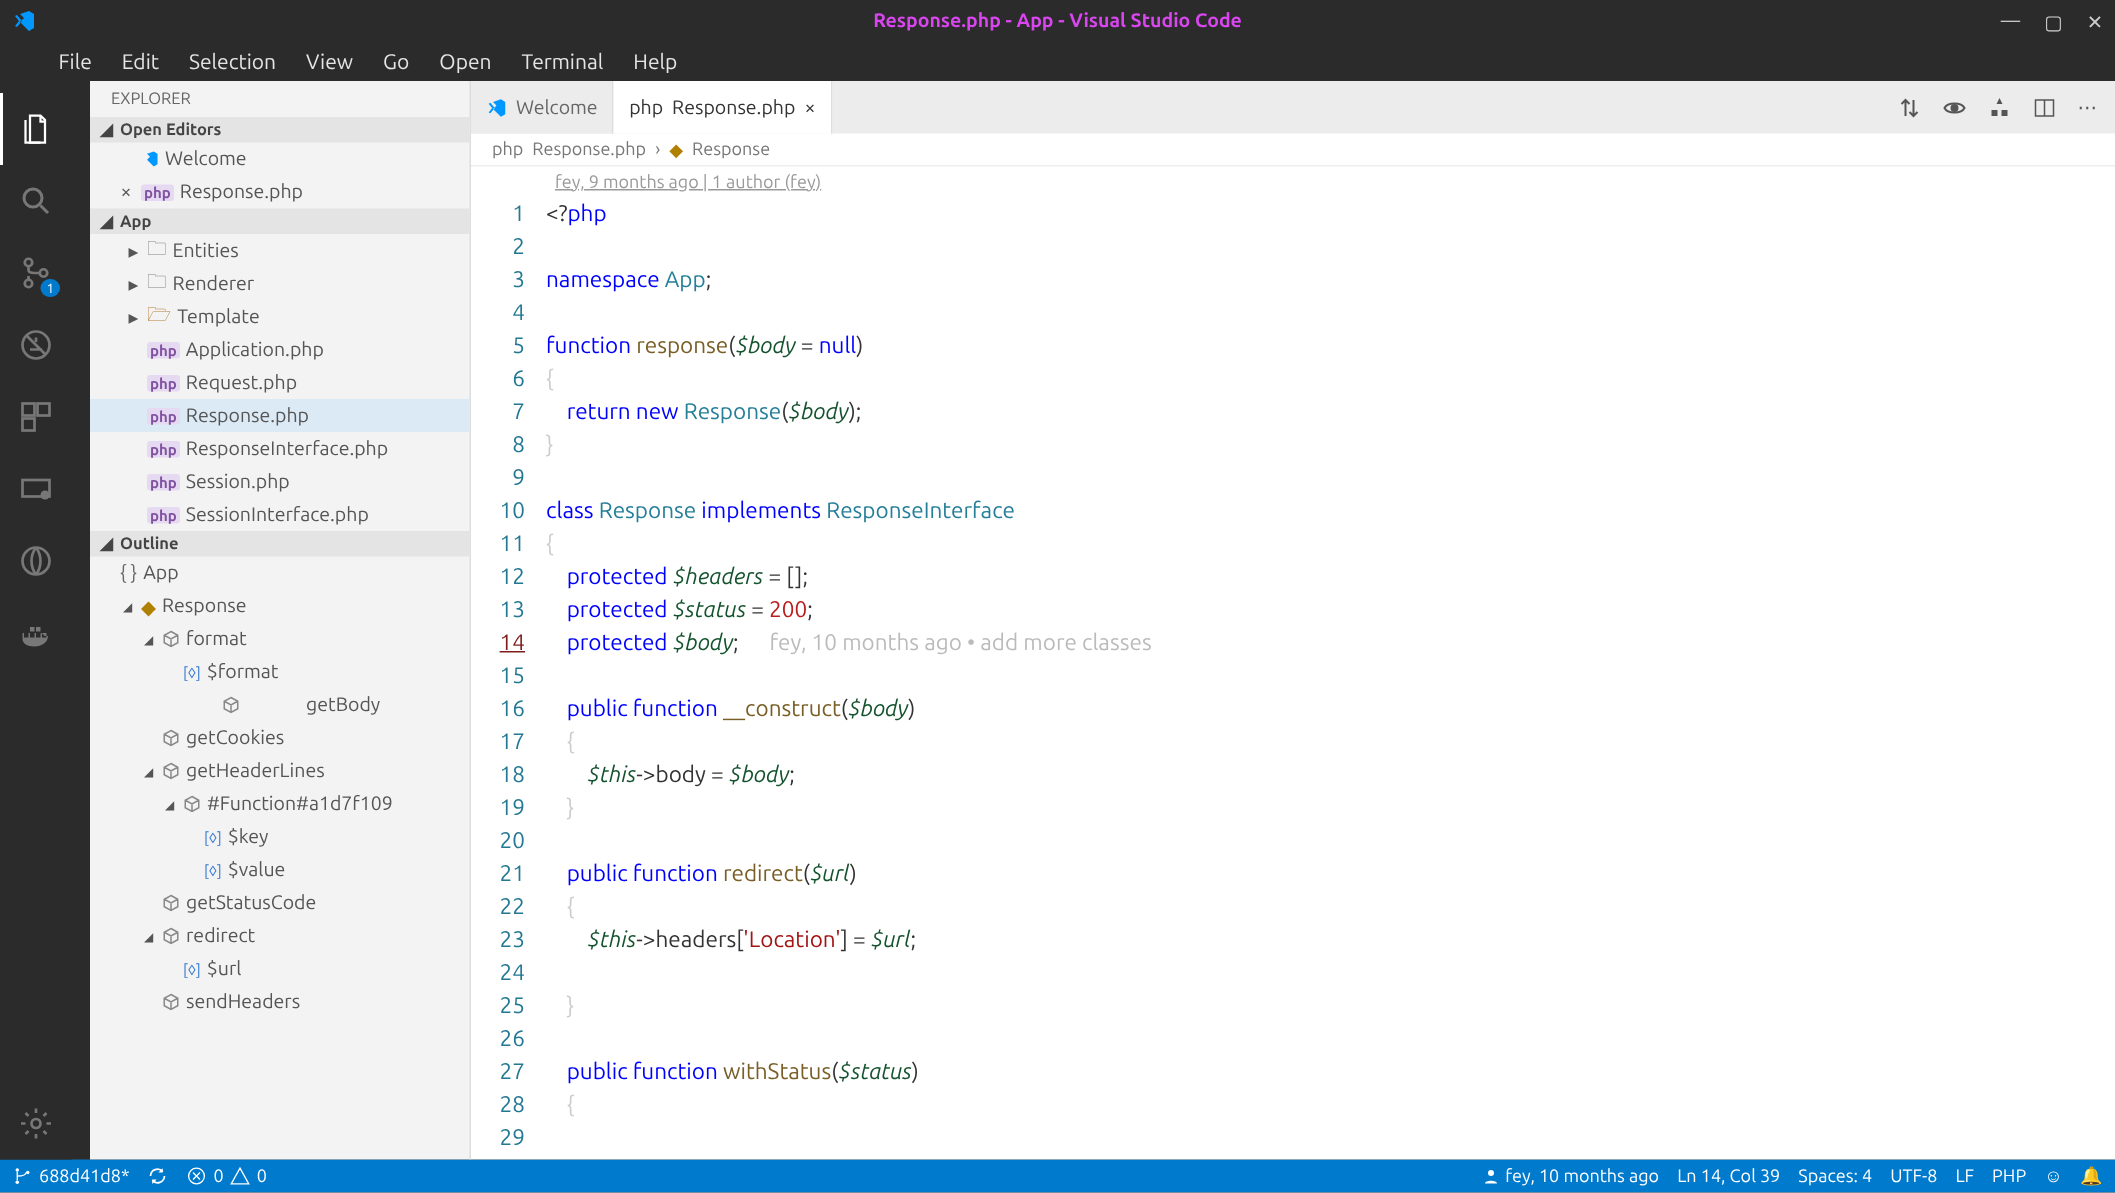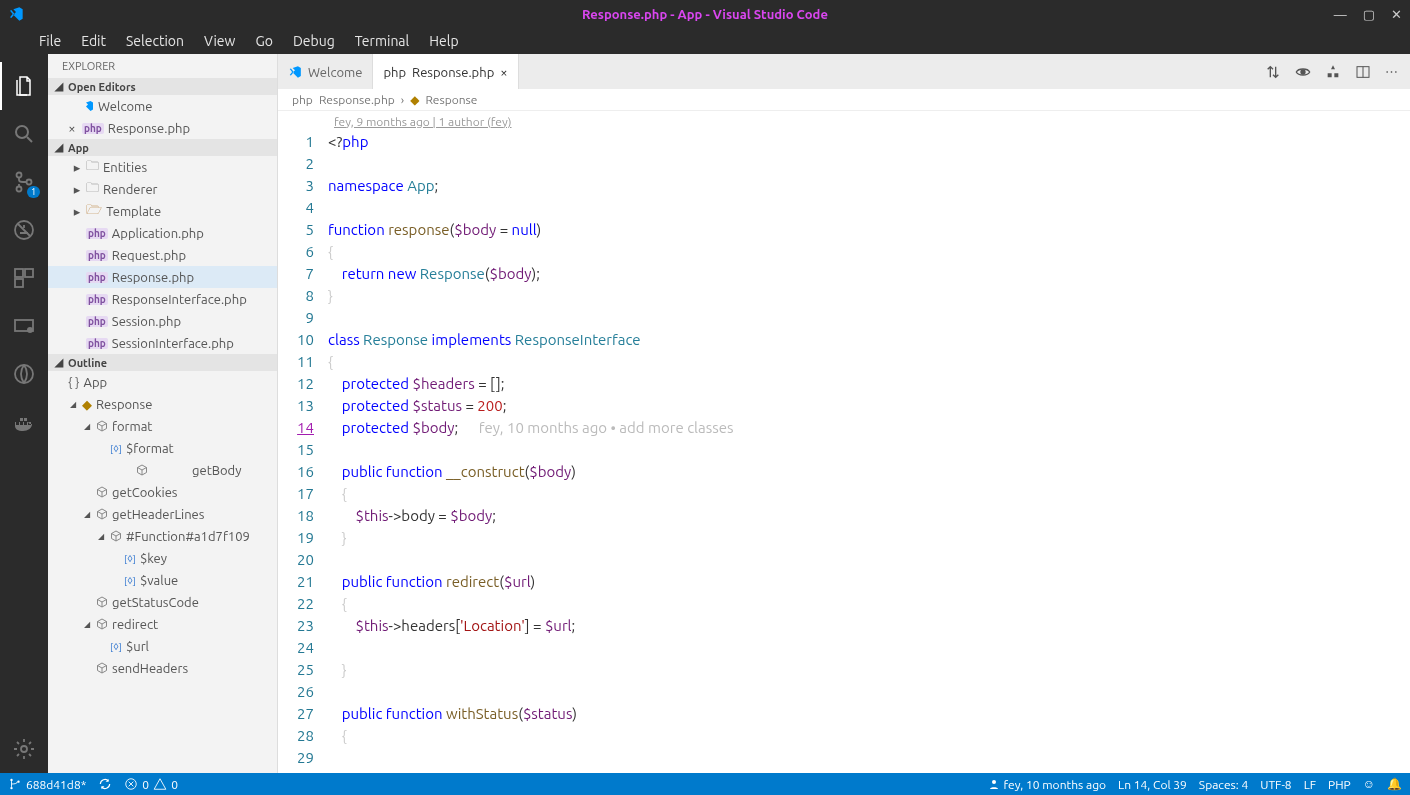--- a/index.html
+++ b/index.html
@@ -20,21 +20,21 @@
 .layout{display:flex;height:calc(100% - 28px - 26px - 22px);}
 
 
 .activitybar{width:48px;background:#2b2b2b;display:flex;flex-direction:column;align-items:center;padding-top:8px;}
 .activitybar .icon{width:48px;height:48px;display:flex;align-items:center;justify-content:center;color:#777;position:relative;}
 .activitybar .icon.active{color:#fff;border-left:2px solid #fff;}
 .activitybar .icon .badge{position:absolute;bottom:8px;right:8px;background:#007acc;color:#fff;border-radius:8px;font-size:9px;padding:1px 4px;}
 .activitybar .spacer{flex:1;}
 
 
-.sidebar{width:230px;background:#f3f3f3;color:#555;display:flex;flex-direction:column;border-right:1px solid #ddd;}
+.sidebar{width:254px;background:#f3f3f3;color:#555;display:flex;flex-direction:column;border-right:1px solid #ddd;margin-left:12px;}
 .sidebar .panel-title{padding:6px 14px;font-size:11px;text-transform:uppercase;color:#666;}
 .sidebar .section-header{background:#e4e4e4;padding:2px 6px;font-size:11px;font-weight:700;color:#444;display:flex;align-items:center;gap:4px;}
 .sidebar .tree{font-size:13px;}
 .sidebar .tree .row{display:flex;align-items:center;height:22px;padding-left:14px;gap:4px;cursor:default;}
 .sidebar .tree .row.active{background:#dceaf6;}
 .sidebar .php-icon{color:#8052a0;font-size:10px;background:#e6d9f2;border-radius:2px;padding:0 2px;font-weight:bold;}
 .sidebar .vscode-small{color:#0098ff;font-size:12px;}
 .sidebar .folder-icon{color:#888;}
 
 .outline{flex:1;overflow:auto;}
@@ -43,28 +43,28 @@
 .editor{flex:1;display:flex;flex-direction:column;background:#fff;}
 .tabs{height:35px;background:#ececec;display:flex;align-items:stretch;}
 .tabs .tab{display:flex;align-items:center;padding:0 10px;gap:6px;background:#ececec;border-right:1px solid #ddd;color:#666;font-size:13px;}
 .tabs .tab.active{background:#fff;color:#333;}
 .tabs .actions{margin-left:auto;display:flex;align-items:center;gap:14px;padding-right:12px;color:#555;}
 
 .breadcrumb{height:22px;display:flex;align-items:center;padding:0 14px;gap:6px;color:#777;font-size:12px;border-bottom:1px solid #eee;}
 
 .code{flex:1;display:flex;font-family:'Ubuntu Mono','Consolas',monospace;font-size:15px;line-height:22px;overflow:hidden;}
 .gutter{width:50px;text-align:right;padding-right:14px;color:#237893;}
-.gutter .cur{color:#a21caf;text-decoration:underline;}
+.gutter .cur{color:#7f1d1d;text-decoration:underline;}
 .codelens{color:#999;font-size:12px;padding-left:56px;height:20px;display:flex;align-items:center;text-decoration:underline;}
 .codebody{flex:1;position:relative;}
 .codebody .line{white-space:pre;}
 .codebody .hl{background:#f5f5f5;position:absolute;left:0;right:0;height:22px;z-index:-1;}
 .kw{color:#0000ff;}
 .fn{color:#795e26;}
-.var{color:#701a75;}
+.var{color:#14532d;font-style:italic;}
 .num{color:#b91c1c;}
 .str{color:#a31515;}
 .cls{color:#267f99;}
 .nul{color:#0000ff;}
 .punct{color:#333;}
 .inline-blame{color:#bbb;font-style:normal;}
 
 
 .statusbar{height:22px;background:#007acc;color:#fff;display:flex;align-items:center;font-size:12px;padding:0 8px;justify-content:space-between;}
 .statusbar .segment{display:flex;align-items:center;gap:12px;}
@@ -91,21 +91,21 @@
     <span>✕</span>
   </div>
 </div>
 
 <div class="menubar">
   <span class="item">File</span>
   <span class="item">Edit</span>
   <span class="item">Selection</span>
   <span class="item">View</span>
   <span class="item">Go</span>
-  <span class="item">Debug</span>
+  <span class="item">Open</span>
   <span class="item">Terminal</span>
   <span class="item">Help</span>
 </div>
 
 <div class="layout">
   <div class="activitybar">
     <div class="icon active">
         <svg width="24" height="24" viewBox="0 0 24 24">
           <path fill="none" stroke="currentColor" stroke-width="1.5" d="M7 3h7l3 3v15H7zM14 3v4h3"></path>
           <path fill="none" stroke="currentColor" stroke-width="1.5" d="M4 6v15h10"></path>

